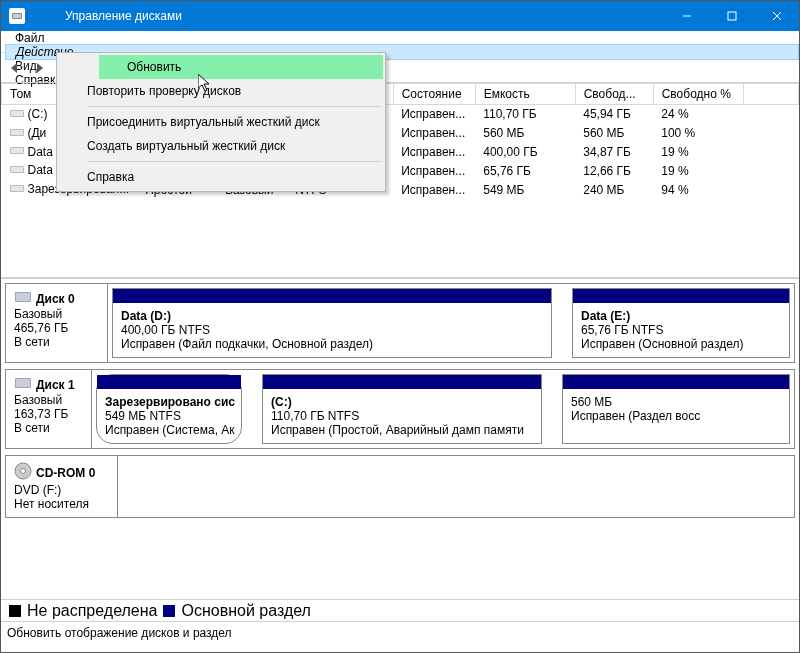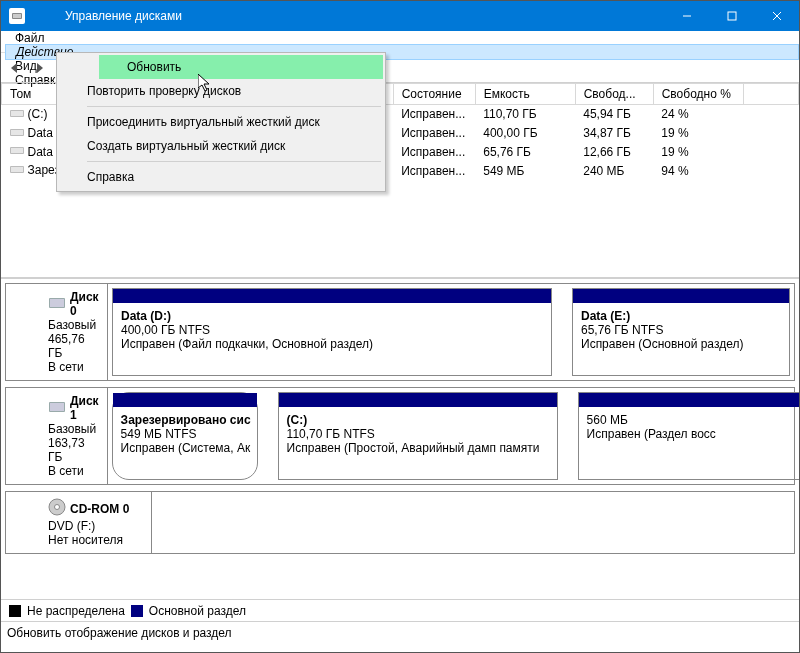--- a/index.html
+++ b/index.html
@@ -27,30 +27,30 @@
   .cursor { position:absolute; left:198px; top:74px; z-index:101; pointer-events:none;}
   
   .volume-table { width:100%; border-collapse:collapse;}
   .volume-table th { text-align:left; font-weight:normal; padding:3px 8px; border:1px solid #d8d8d8; background:#fff; font-size:12px; white-space:nowrap; overflow:hidden;}
   .volume-table td { padding:2px 8px; font-size:12px; white-space:nowrap; overflow:hidden;}
   .vol-icon { display:inline-block; vertical-align:middle; margin-right:4px;}
   
   .upper-pane { height:196px; overflow:hidden; border-bottom:2px solid #d0d0d0;}
   
   .lower-pane { padding:4px; overflow:auto; height: 320px;}
-  .disk-row { display:flex; border:1px solid #888; margin-bottom:6px; background:#fff;padding-left:34px;}
+  .disk-row { display:flex; border:1px solid #888; margin-bottom:6px; background:#fff;}
   .disk-label { width:112px; padding:6px 8px; font-size:12px; border-right:1px solid #888;}
   .disk-label .dname { font-weight:bold; display:flex; align-items:center; gap:4px;}
   .disk-parts { flex:1; display:flex; padding:4px; gap:20px;}
   .part { border:1px solid #888; flex-shrink:0; display:flex; flex-direction:column;}
   .part-header { height:14px; background:#000080;}
   .part-body { padding:6px 8px; font-size:12px; overflow:hidden; white-space:nowrap;}
   .part-body .pname { font-weight:bold;}
   
-  .legend { height:22px; border-top:1px solid #d0d0d0; display:flex; align-items:center; padding:0 8px; gap:6px; font-size:12px;}
+  .legend { height:22px; border-top:1px solid #d0d0d0; display:flex; align-items:center; padding:0 8px; gap:6px; font-size:16px;}
   .legend-sq { width:12px; height:12px; display:inline-block;}
   .statusbar { height:22px; border-top:1px solid #d0d0d0; padding:2px 6px; font-size:12px; display:flex; align-items:center;}
   
   colgroup col {}
 </style>
 </head>
 <body>
 
 <div class="titlebar">
   <span class="app-icon">
@@ -152,20 +152,34 @@
           <td>Исправен...</td>
           <td>110,70 ГБ</td>
           <td>45,94 ГБ</td>
           <td>24 %</td>
           <td></td>
         </tr>
         <tr>
           <td><span class="vol-icon"><svg width="14" height="11">
                 <rect x="0" y="2" width="14" height="7" fill="#bcbcbc" rx="1"></rect>
                 <rect x="1" y="3" width="12" height="5" fill="#e6e6e6"></rect>
+              </svg></span>(Ди</td>
+          <td></td>
+          <td></td>
+          <td></td>
+          <td>Исправен...</td>
+          <td>560 МБ</td>
+          <td>560 МБ</td>
+          <td>100 %</td>
+          <td></td>
+        </tr>
+        <tr>
+          <td><span class="vol-icon"><svg width="14" height="11">
+                <rect x="0" y="2" width="14" height="7" fill="#bcbcbc" rx="1"></rect>
+                <rect x="1" y="3" width="12" height="5" fill="#e6e6e6"></rect>
               </svg></span>Data</td>
           <td></td>
           <td></td>
           <td></td>
           <td>Исправен...</td>
           <td>400,00 ГБ</td>
           <td>34,87 ГБ</td>
           <td>19 %</td>
           <td></td>
         </tr>

